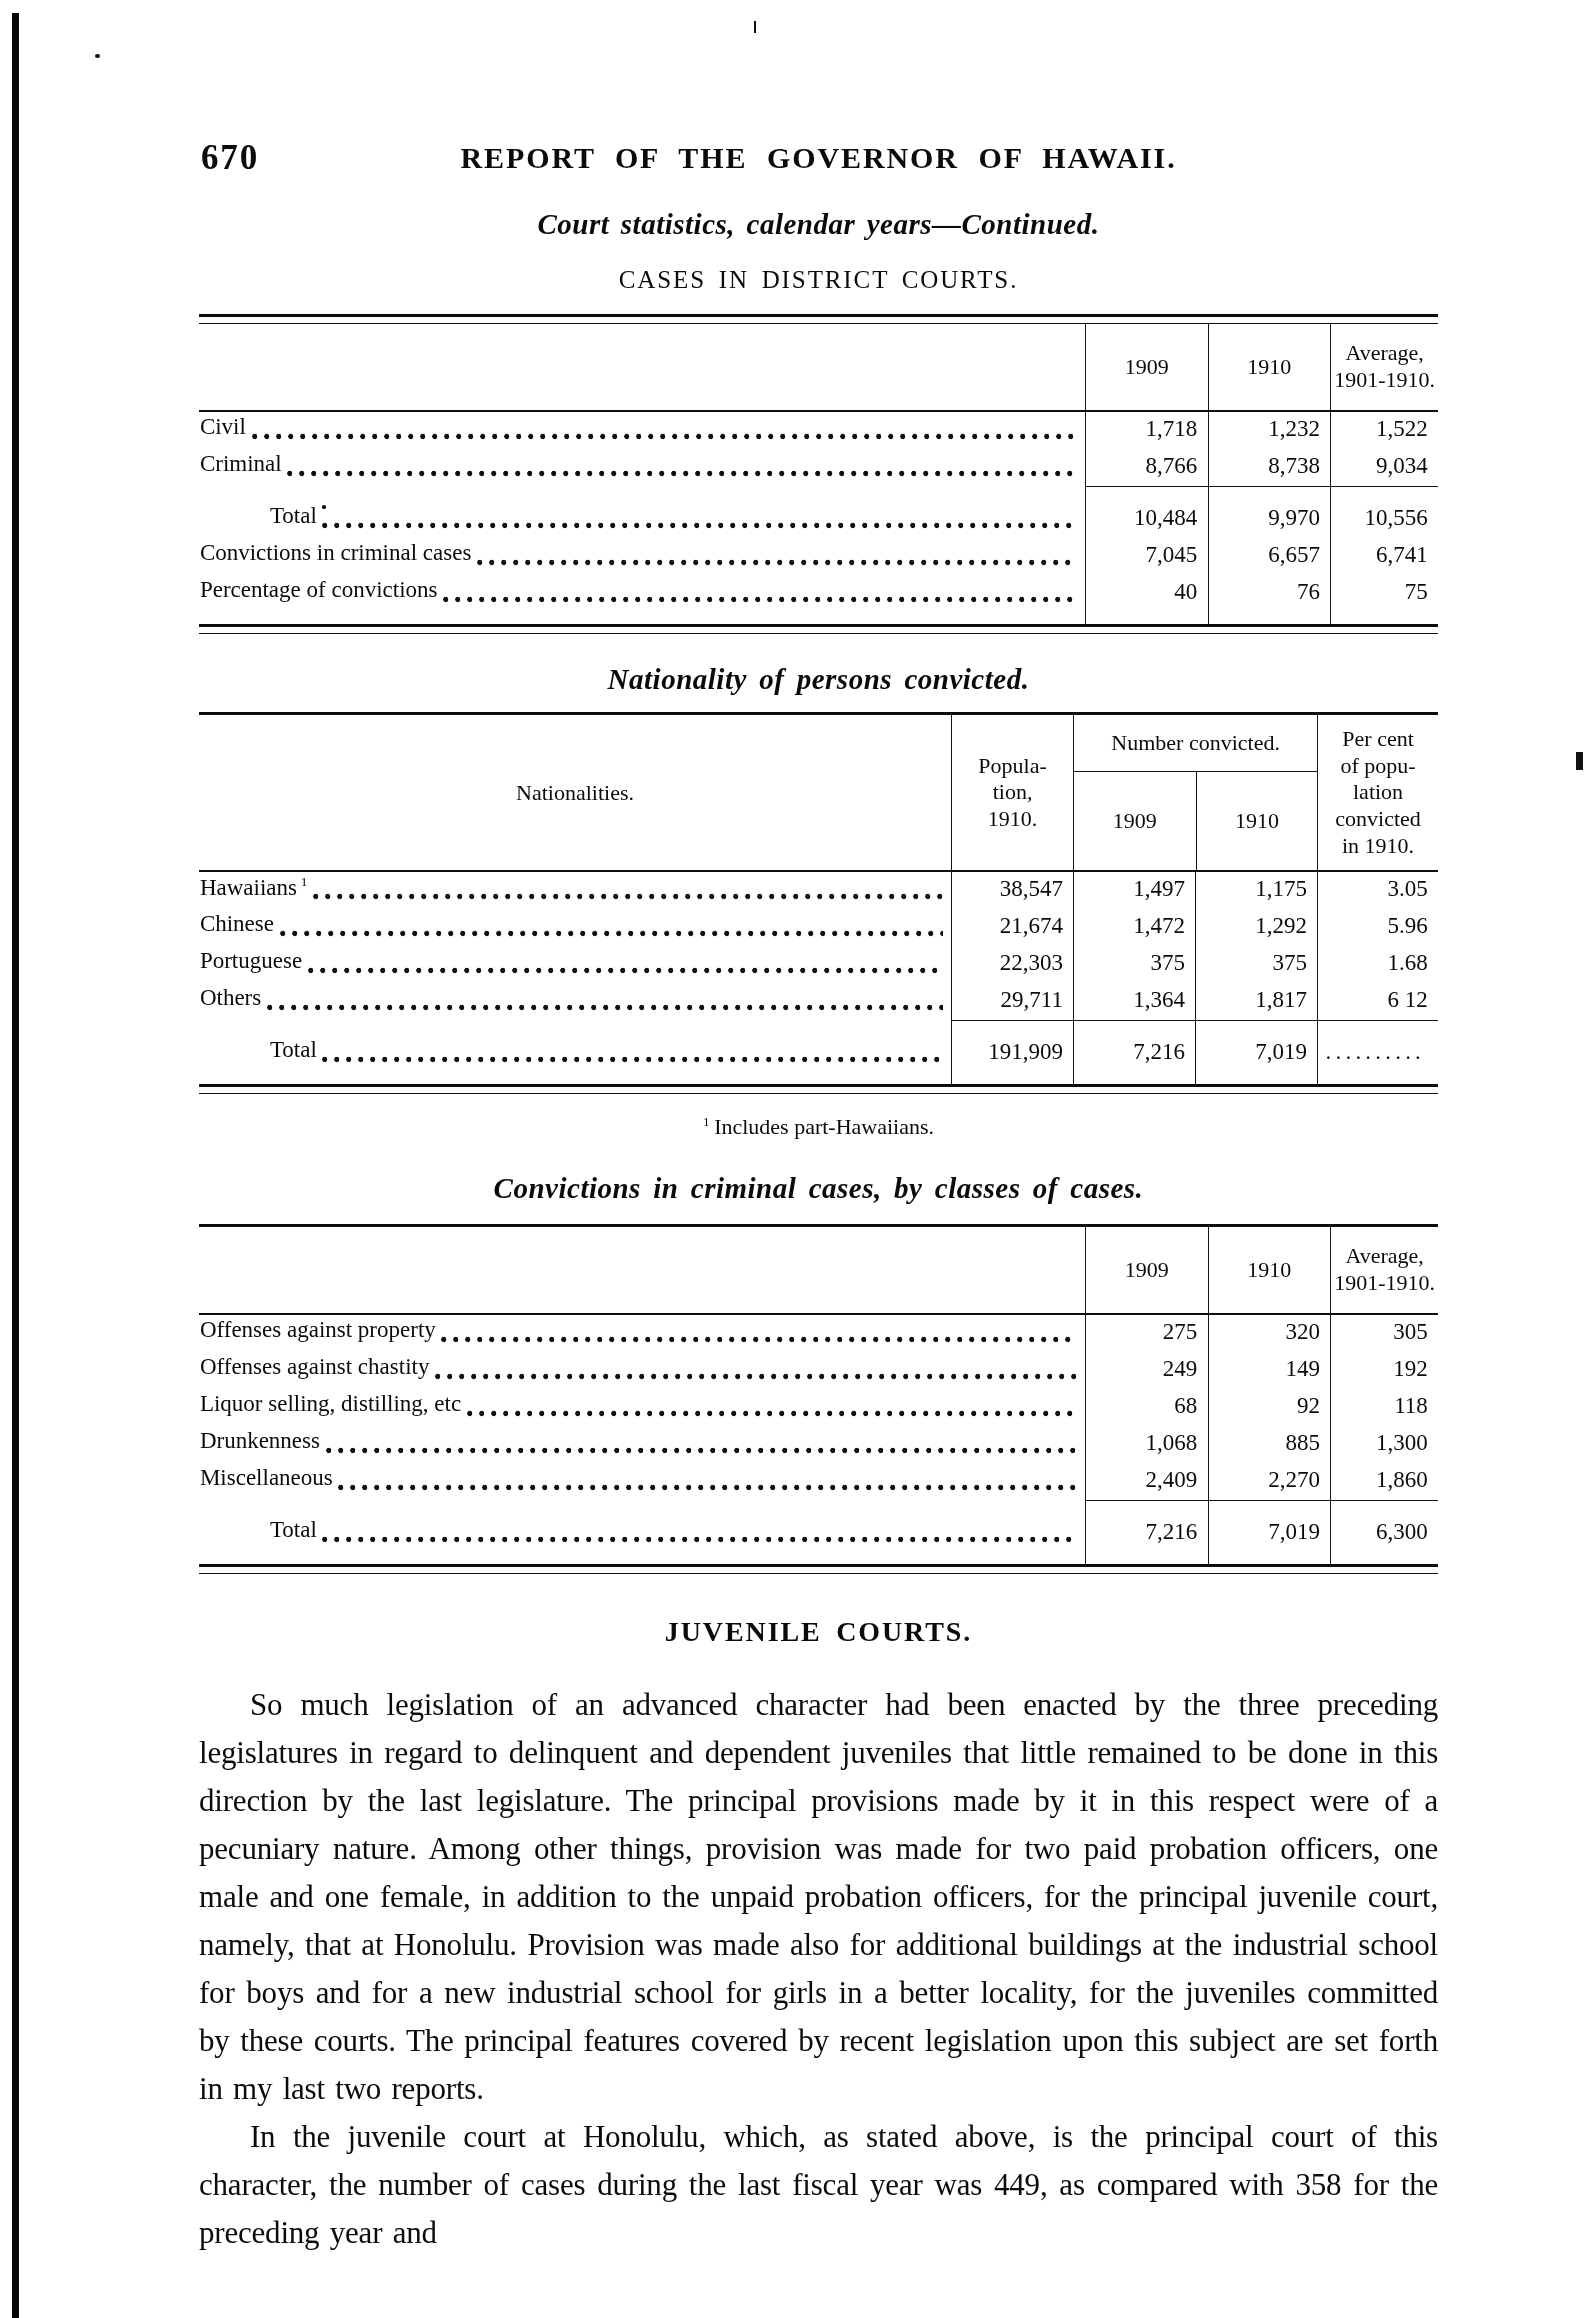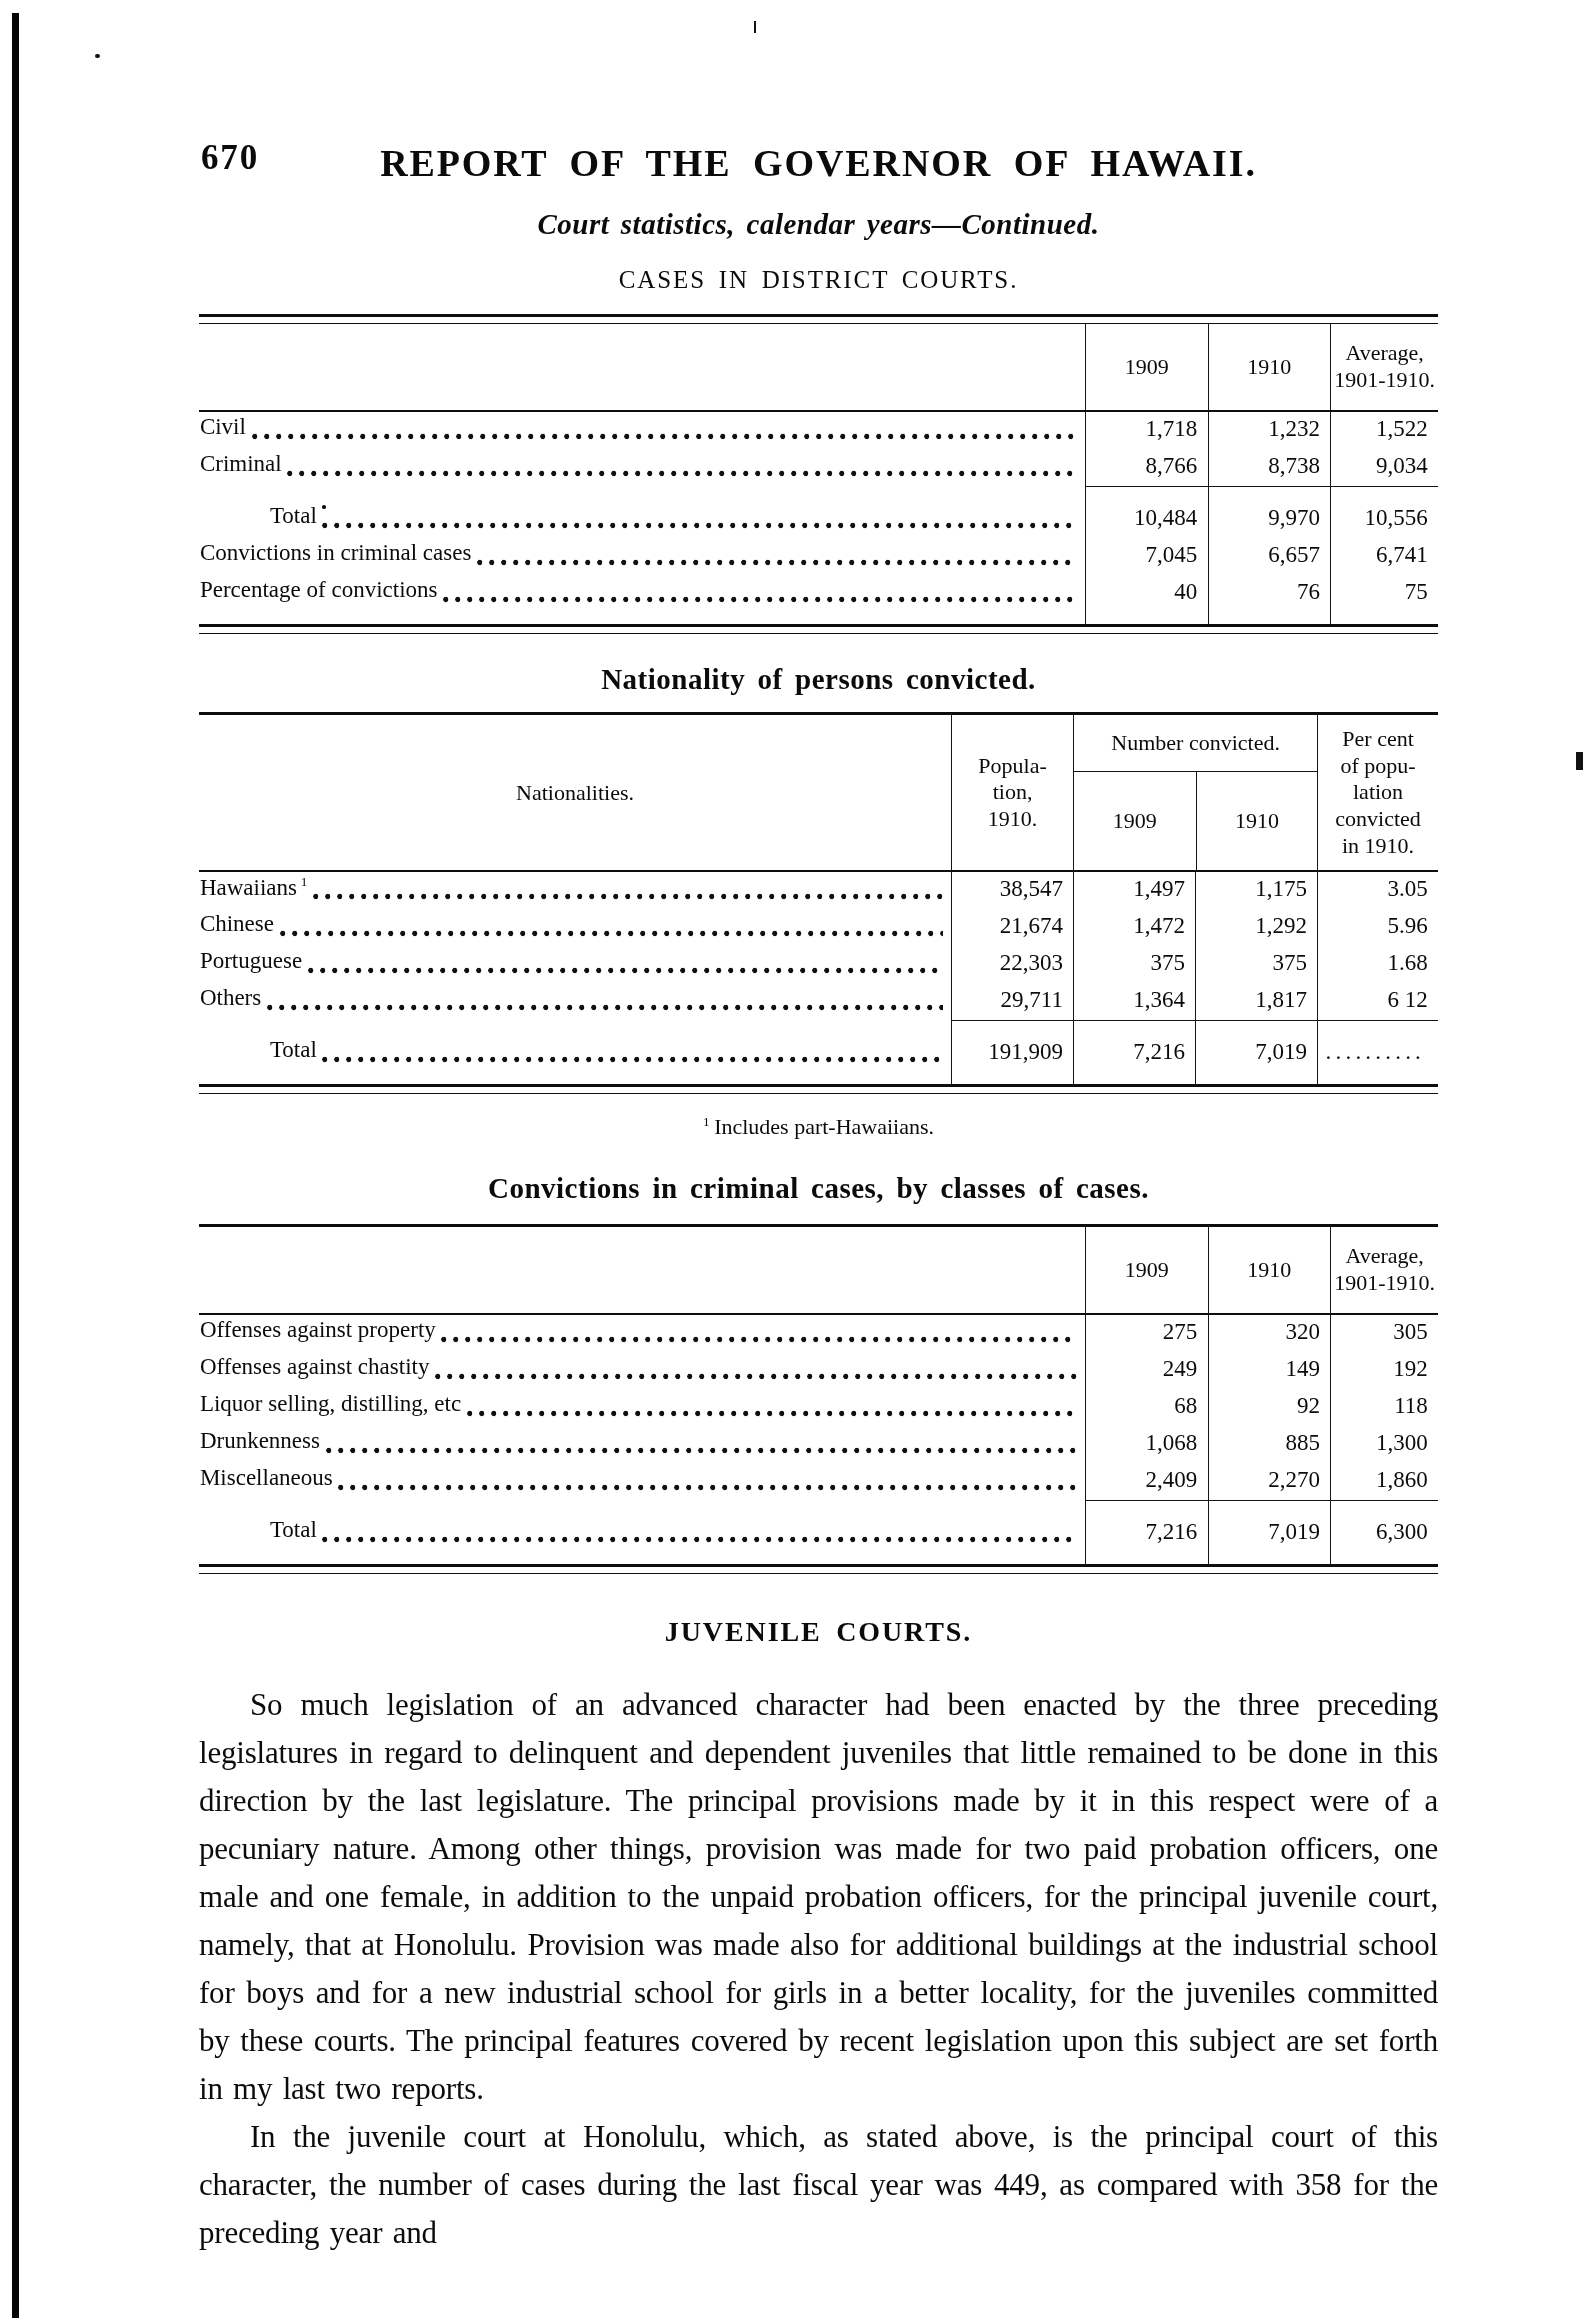--- a/index.html
+++ b/index.html
@@ -17,25 +17,25 @@
   .sp1{left:754px;top:21.3px;width:2.3px;height:12px;}
   .sp2{left:95px;top:54px;width:4.6px;height:4.2px;border-radius:50%;}
   .sp3{left:1576px;top:752px;width:6.5px;height:17.6px;}
   .sp6{left:322px;top:505px;width:3.7px;height:3.7px;border-radius:50%;}
 
   
   .content{position:absolute;left:199px;top:0;width:1239px;}
 
   .pagehead{position:relative;margin-top:137px;height:40px;}
   .pageno{position:absolute;left:1.9px;top:0.9px;font-size:35px;font-weight:600;letter-spacing:1.9px;}
-  .runtitle{text-align:center;font-size:38px;padding-top:3.7px;letter-spacing:1.9px;word-spacing:10.2px;font-weight:600;}
+  .runtitle{text-align:center;font-size:30px;padding-top:3.7px;letter-spacing:1.9px;word-spacing:10.2px;font-weight:600;}
 
   .caption{margin-top:31px;text-align:center;font-style:italic;font-weight:600;font-size:29px;letter-spacing:0.5px;word-spacing:3.7px;}
   .sechead{margin-top:25px;text-align:center;font-size:25px;font-weight:400;letter-spacing:1.9px;word-spacing:4.6px;}
-  .tbl-title{text-align:center;font-weight:600;font-size:29px;letter-spacing:0.5px;word-spacing:4.6px;}
+  .tbl-title{text-align:center;font-style:italic;font-weight:600;font-size:29px;letter-spacing:0.5px;word-spacing:4.6px;}
 
   
   .tbl{width:100%;}
   .double-rule{height:5.6px;border-top:3.2px solid #0e0e0e;border-bottom:1.4px solid #0e0e0e;}
   .single-top{border-top:3.2px solid #0e0e0e;}
   .headrule{border-top:2.3px solid #0e0e0e;}
   .trow{display:flex;align-items:flex-end;height:37px;box-sizing:border-box;}
   .trow>div{box-sizing:border-box;height:100%;}
   .stub{display:flex;align-items:center;padding:0 0 7.4px 0.9px;font-size:23px;}
   .lbl{white-space:nowrap;}

